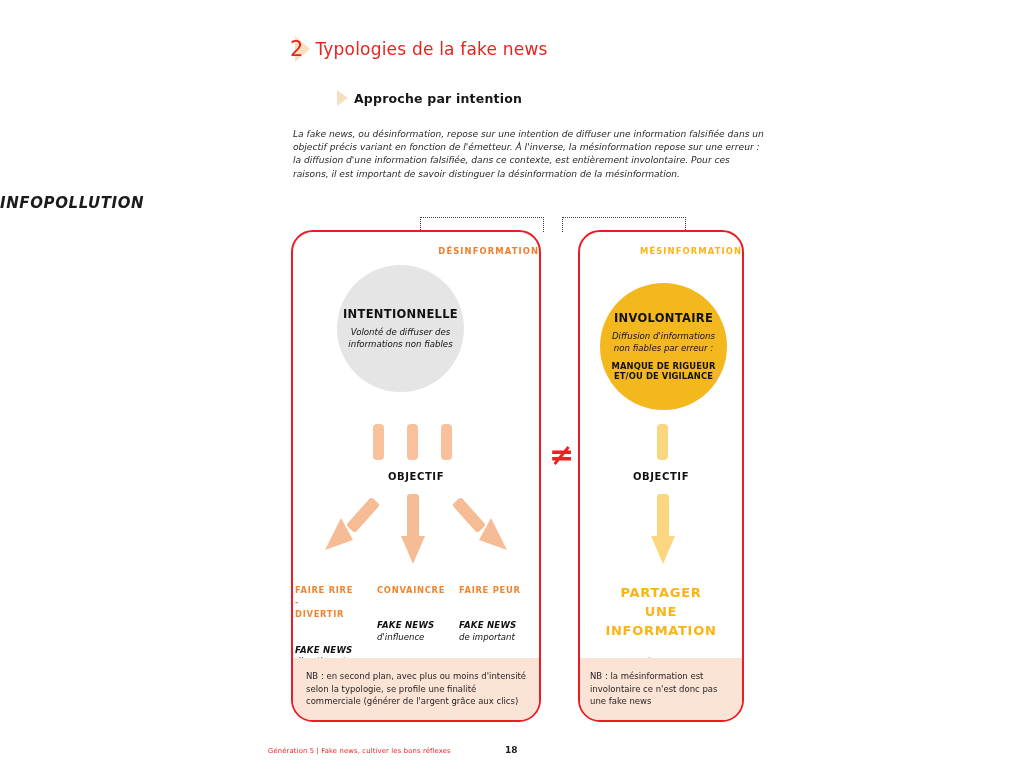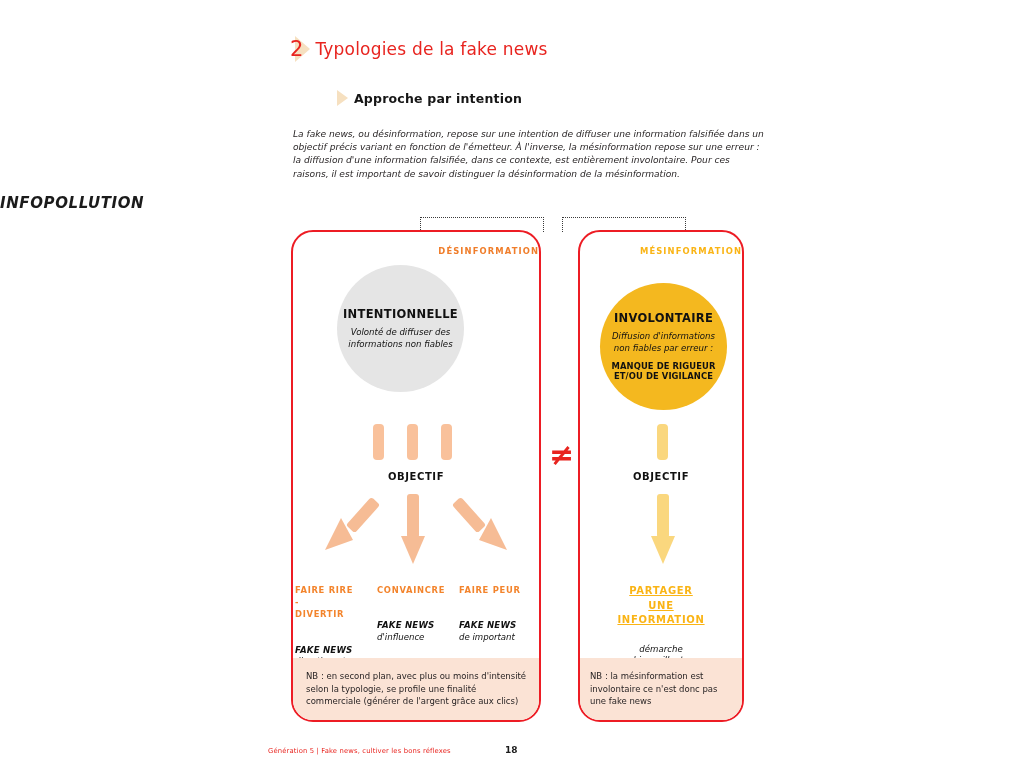--- a/index.html
+++ b/index.html
@@ -229,26 +229,25 @@
   }
   .outcome-body b { font-weight: bold; letter-spacing: .2px; }
 
   .right-outcome {
     position: absolute;
     left: 0; top: 352px;
     width: 100%;
     text-align: center;
   }
   .right-outcome .t {
-    font-size: 10px;
+    font-size: 13px;
     font-weight: bold;
     color: #FAB415;
     letter-spacing: .7px;
     line-height: 1.45;
-    text-decoration: underline;
   }
   .right-outcome .b {
     margin-top: 16px;
     font-size: 8.6px;
     font-style: italic;
     color: #111;
     line-height: 1.35;
   }
 
   .nb {

